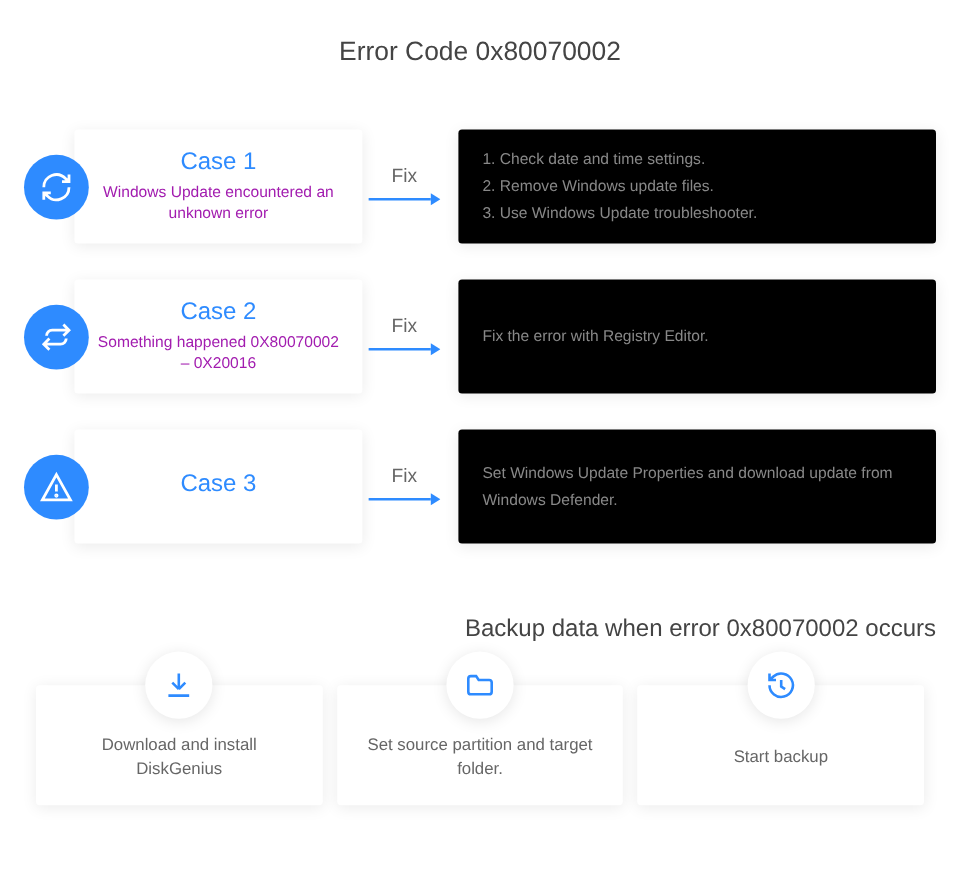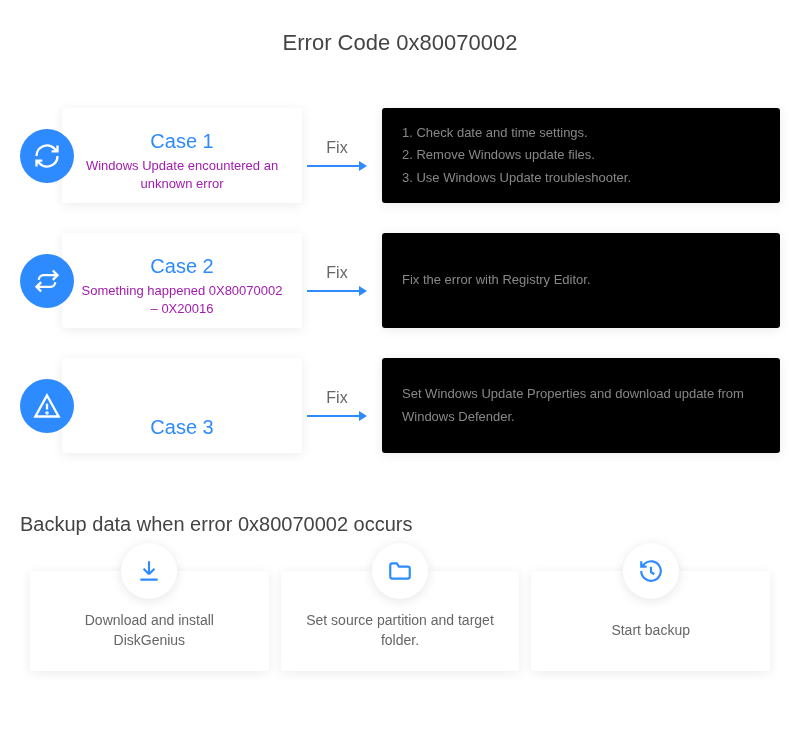--- a/index.html
+++ b/index.html
@@ -43,21 +43,21 @@
     }
     .case-card {
       background: #fff;
       box-shadow: 0 2px 12px rgba(0,0,0,0.08);
       border-radius: 3px;
       width: 240px;
       height: 95px;
       display: flex;
       flex-direction: column;
       align-items: center;
-      justify-content: flex-end;
+      justify-content: center;
       padding: 10px 15px;
       text-align: center;
     }
     .case-title {
       color: #2e8bff;
       font-size: 20px;
       font-weight: 500;
       margin-bottom: 4px;
     }
     .case-desc {
@@ -99,21 +99,21 @@
     }
     .fix-list li, .fix-text {
       color: #888;
       font-size: 13px;
       line-height: 1.7;
     }
     .backup-section {
       margin-top: 60px;
     }
     .backup-title {
-      text-align: left;
+      text-align: right;
       font-size: 20px;
       color: #444;
       font-weight: 400;
       margin-bottom: 35px;
     }
     .backup-row {
       display: flex;
       justify-content: space-between;
       gap: 12px;
       padding: 0 10px;

